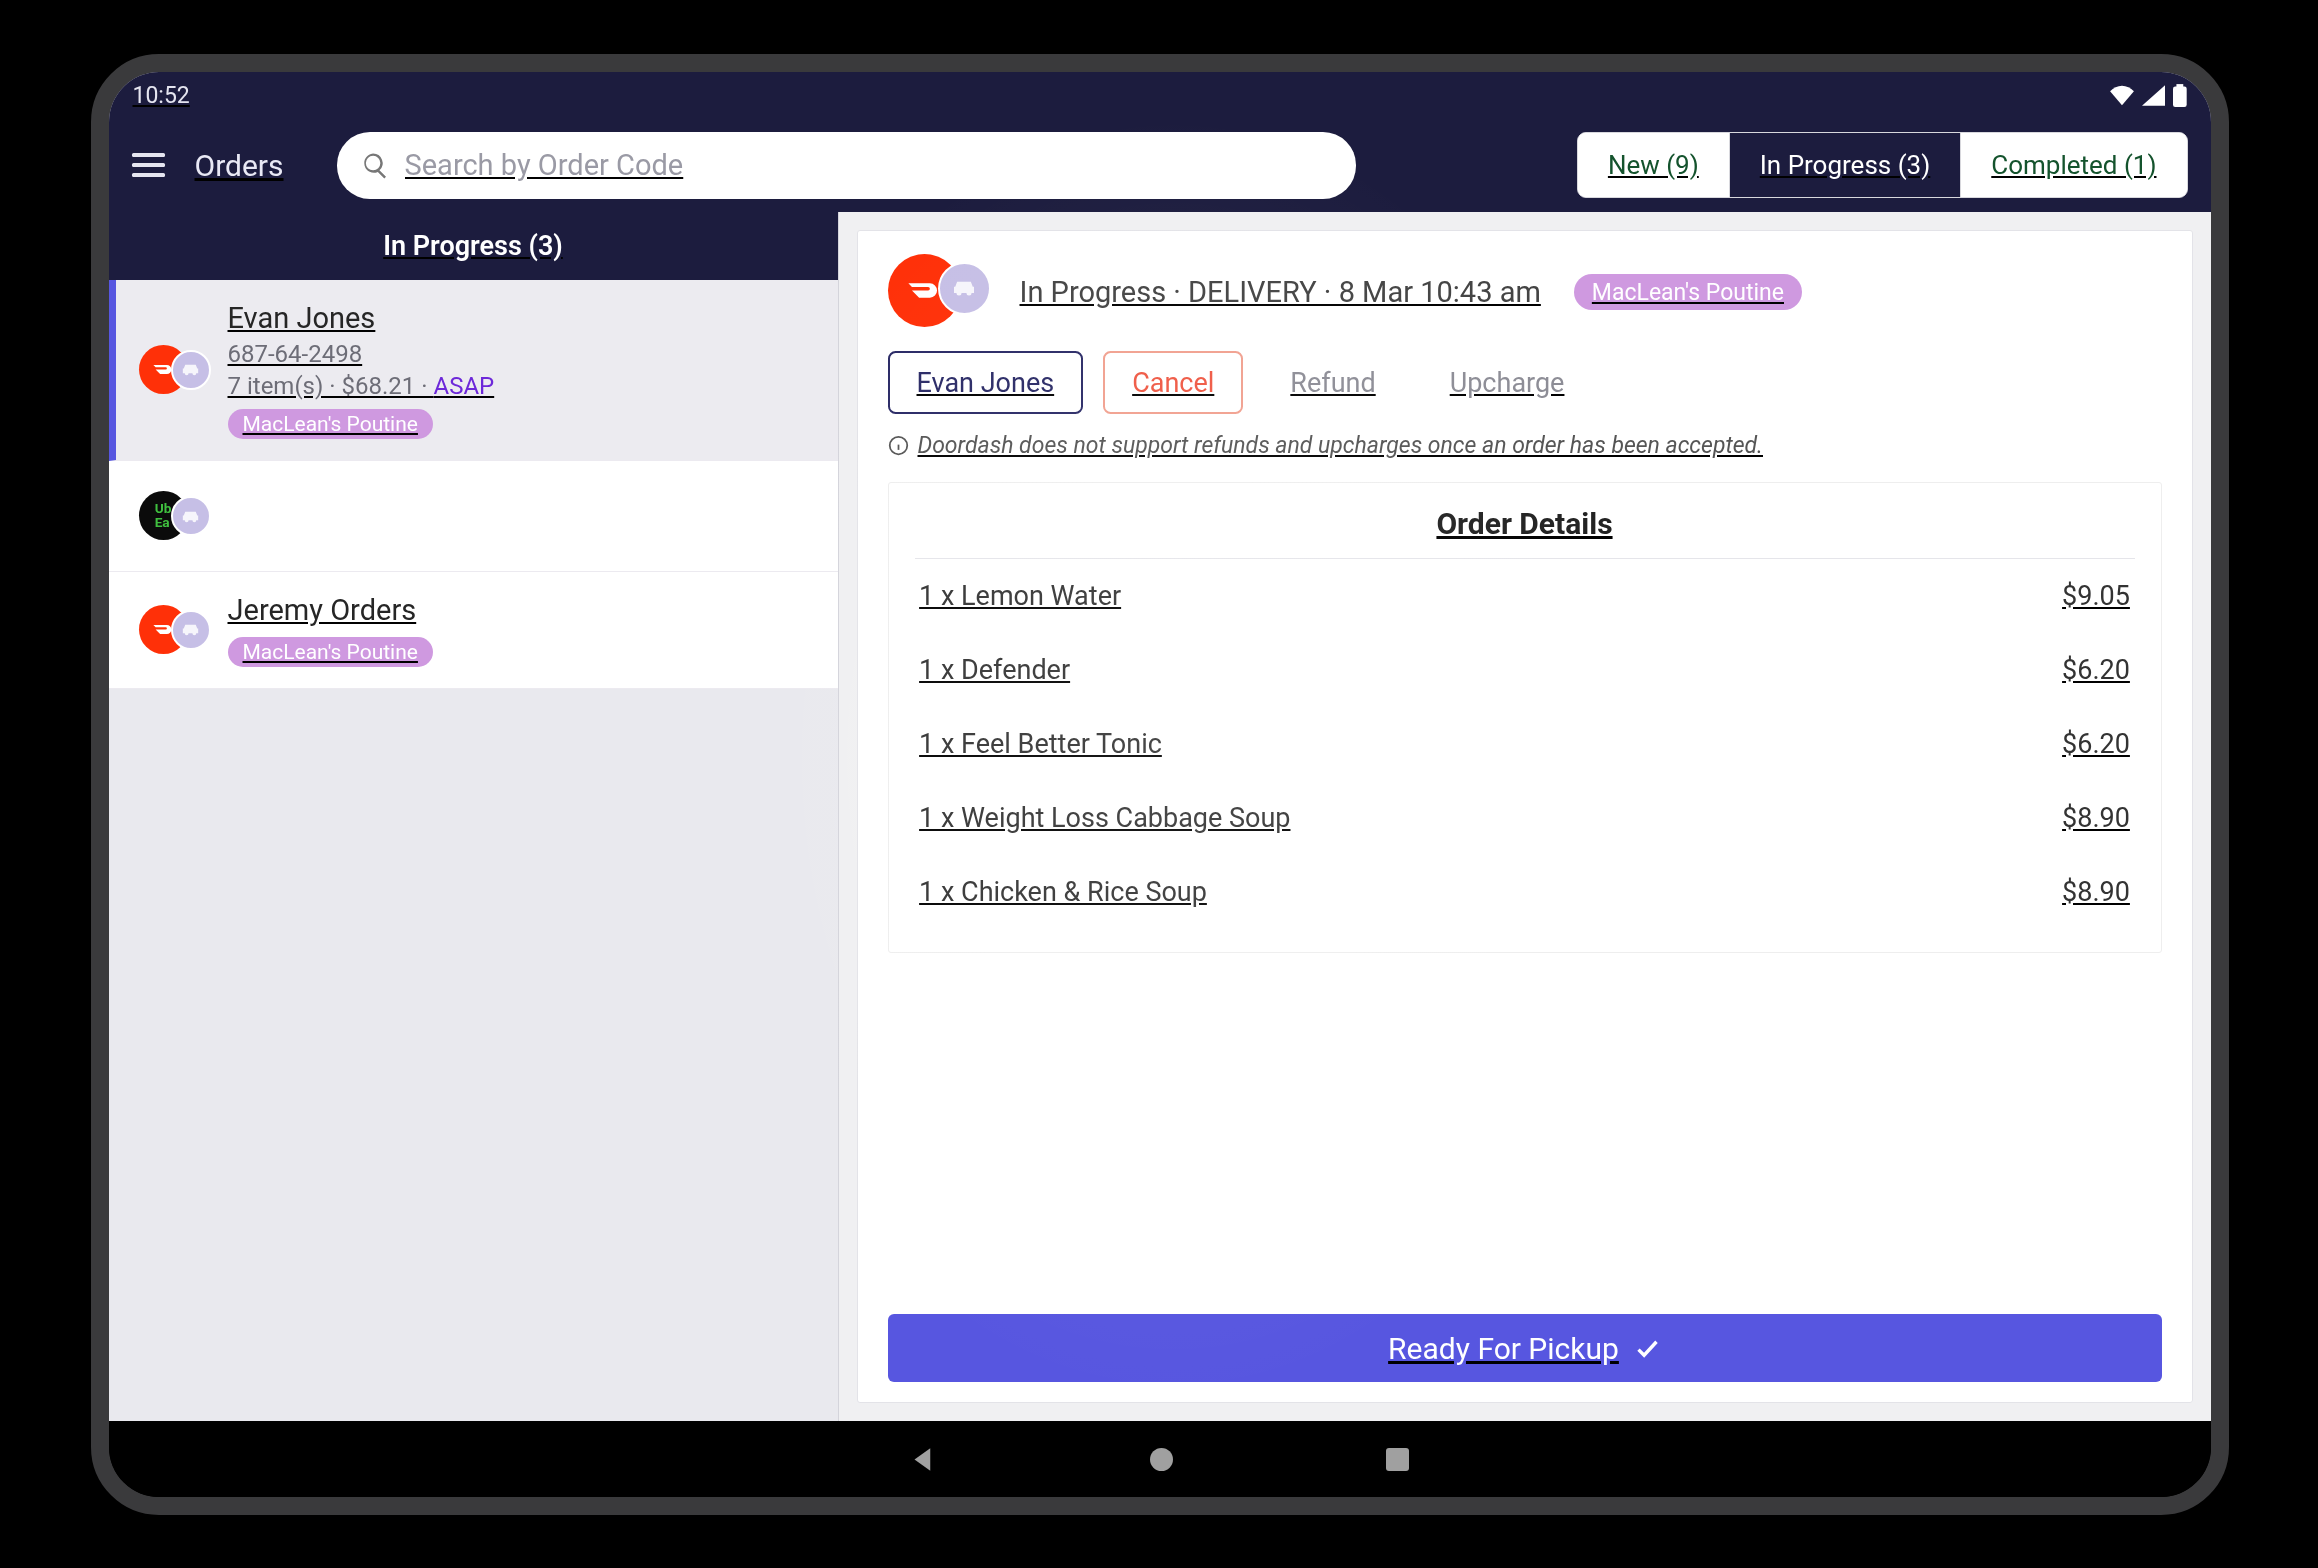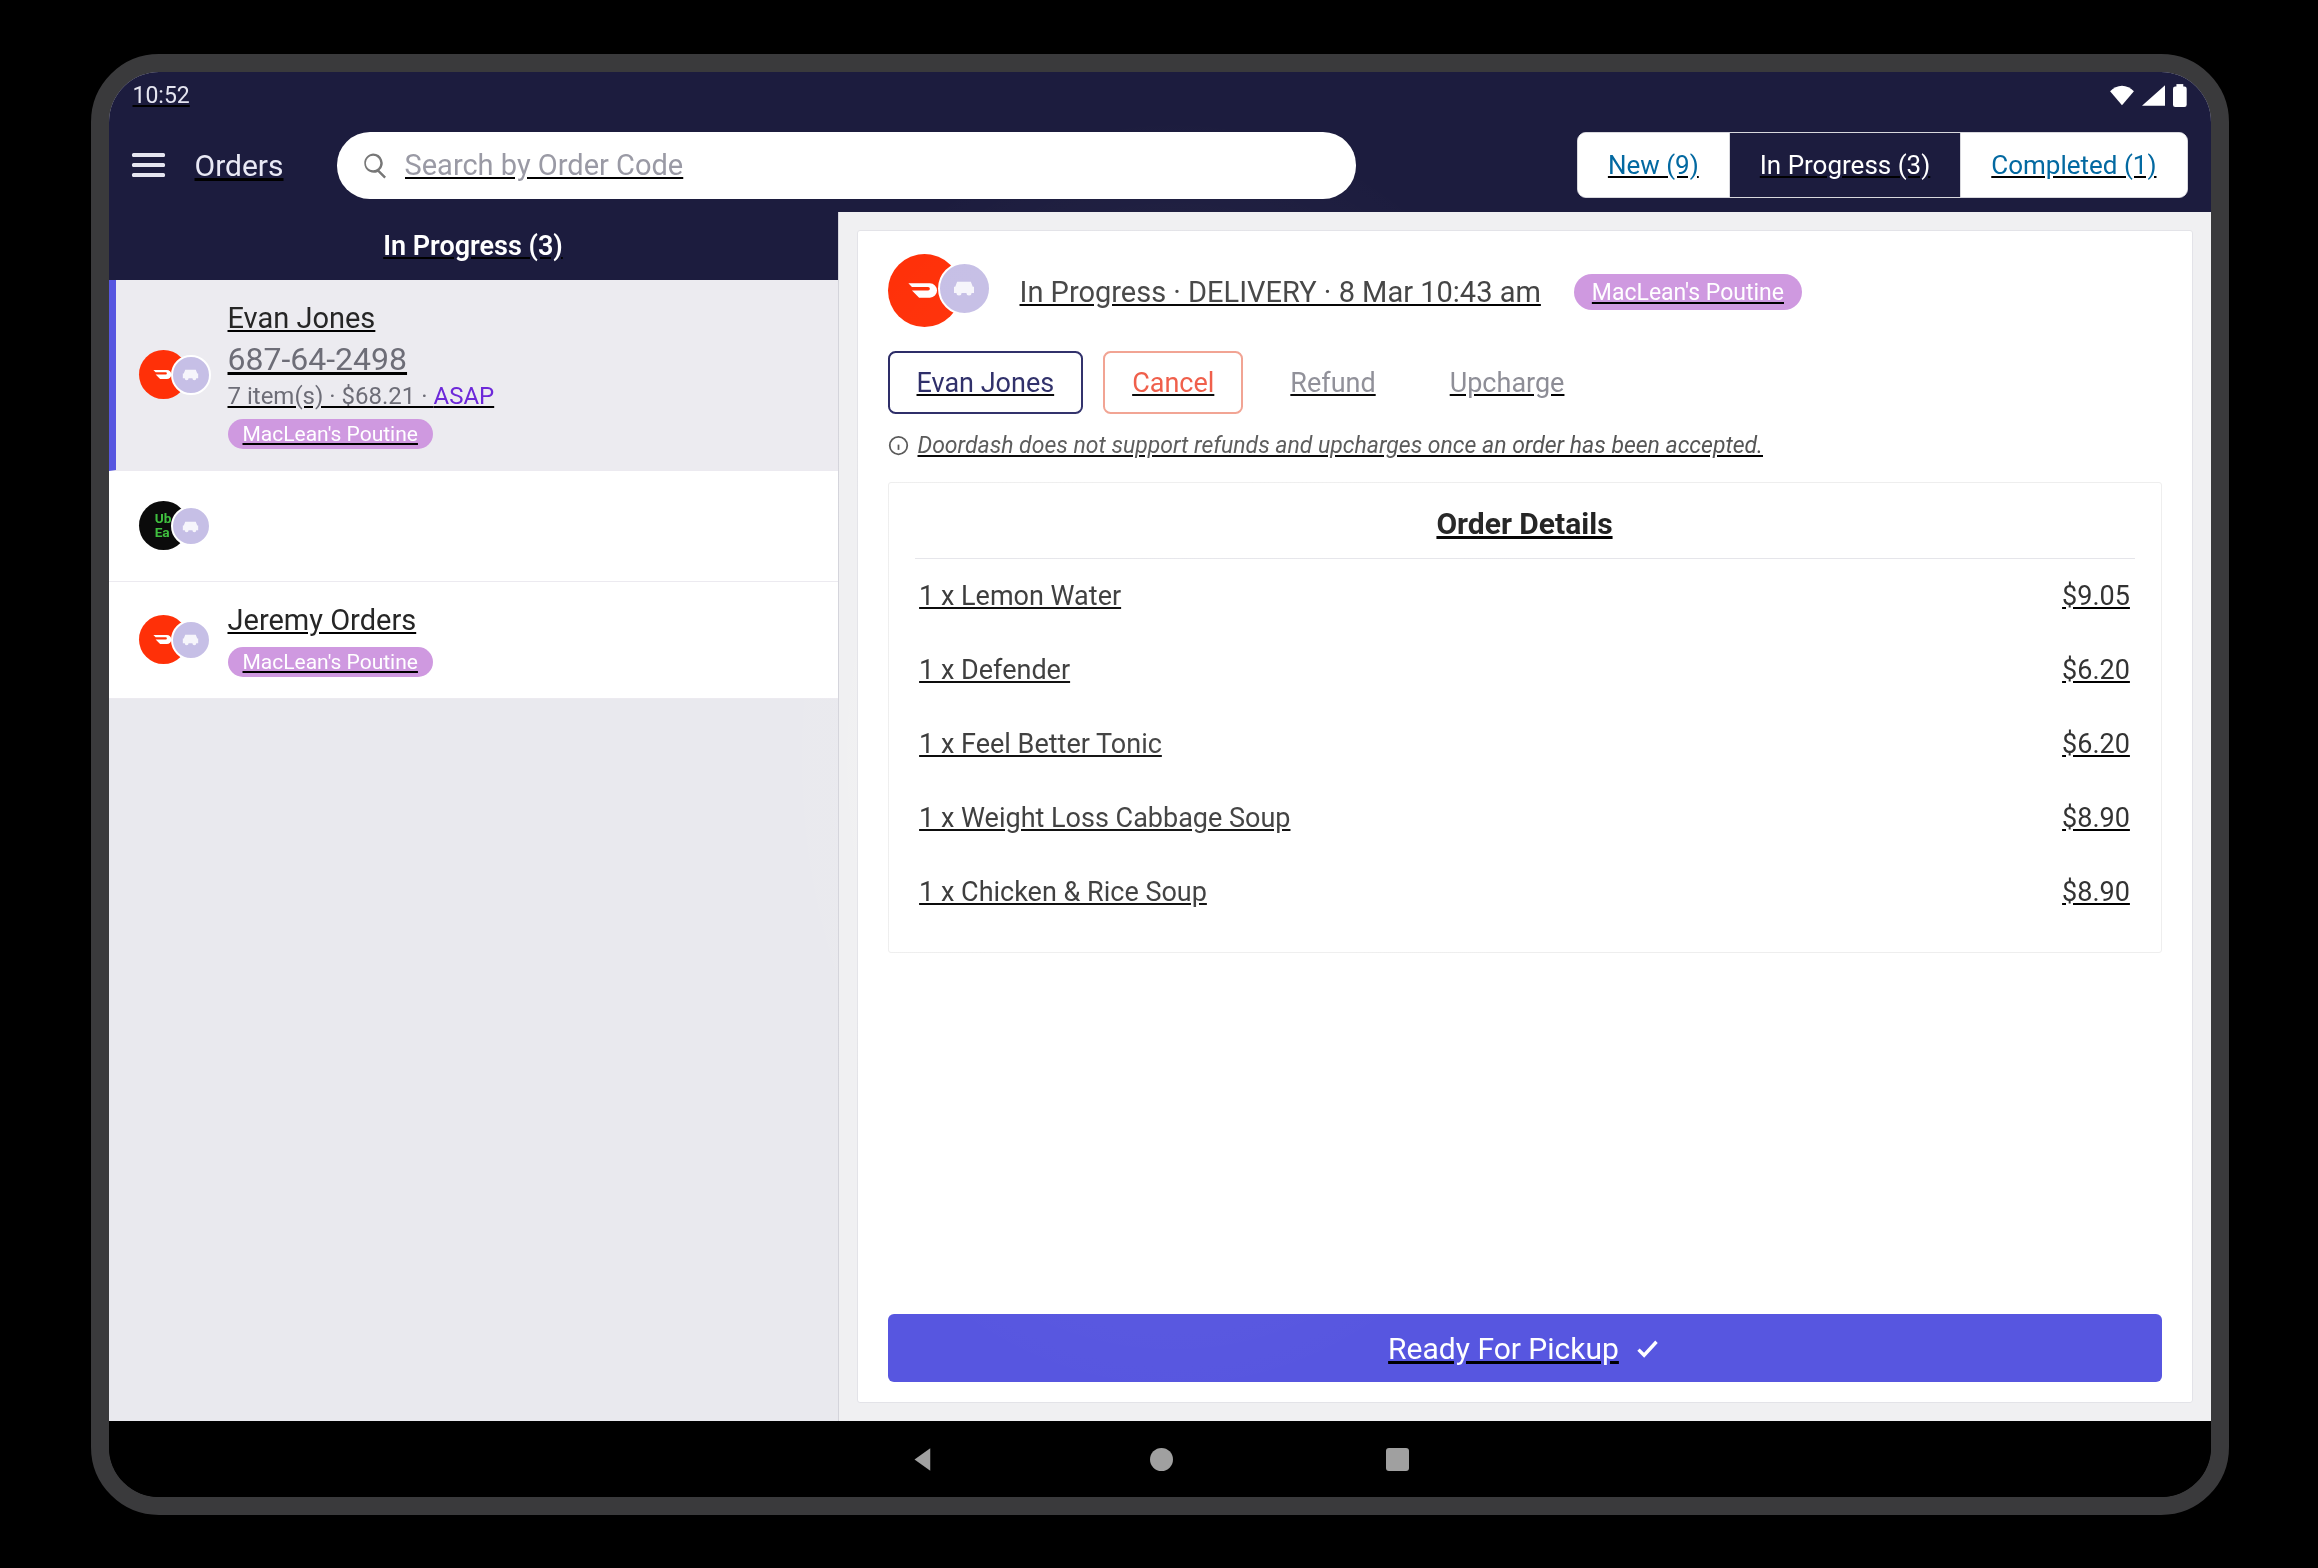--- a/index.html
+++ b/index.html
@@ -118,21 +118,21 @@
     margin-left: auto;
     display: flex;
     background: #fff;
     border-radius: 9px;
     overflow: hidden;
     border: 1.5px solid #d8d8dd;
   }
   .tabseg button {
     border: none;
     background: #fff;
-    color: #0369a1;
+    color: #14532d;
     font-size: 26px;
     padding: 16.7px 30px;
     cursor: pointer;
     border-right: 1.5px solid #d8d8dd;
   }
   .tabseg button:last-child { border-right: none; }
   .tabseg button.active {
     background: var(--navy);
     color: #fff;
   }
@@ -189,21 +189,21 @@
   .delivery-badge {
     width: 40px; height: 40px; border-radius: 50%;
     background: var(--delivery-lav);
     border: 2.3px solid #fff;
     position: absolute; left: 32px; top: 13.7px;
     display: flex; align-items: center; justify-content: center;
   }
 
   .order-info { flex: 1; display: flex; flex-direction: column; gap: 4.6px; }
   .cust-name { font-size: 29px; color: #262626; }
-  .cust-id { font-size: 32px; color: var(--grey-text); }
+  .cust-id { font-size: 24px; color: var(--grey-text); }
   .item-line { font-size: 24px; color: var(--grey-text); }
   .item-line .asap { color: #6d28d9; }
   .loc-badge {
     display: inline-block;
     padding: 3px 15px;
     border-radius: 15px;
     color: #fff;
     font-size: 21px;
     margin-top: 4.6px;
     align-self: flex-start;

